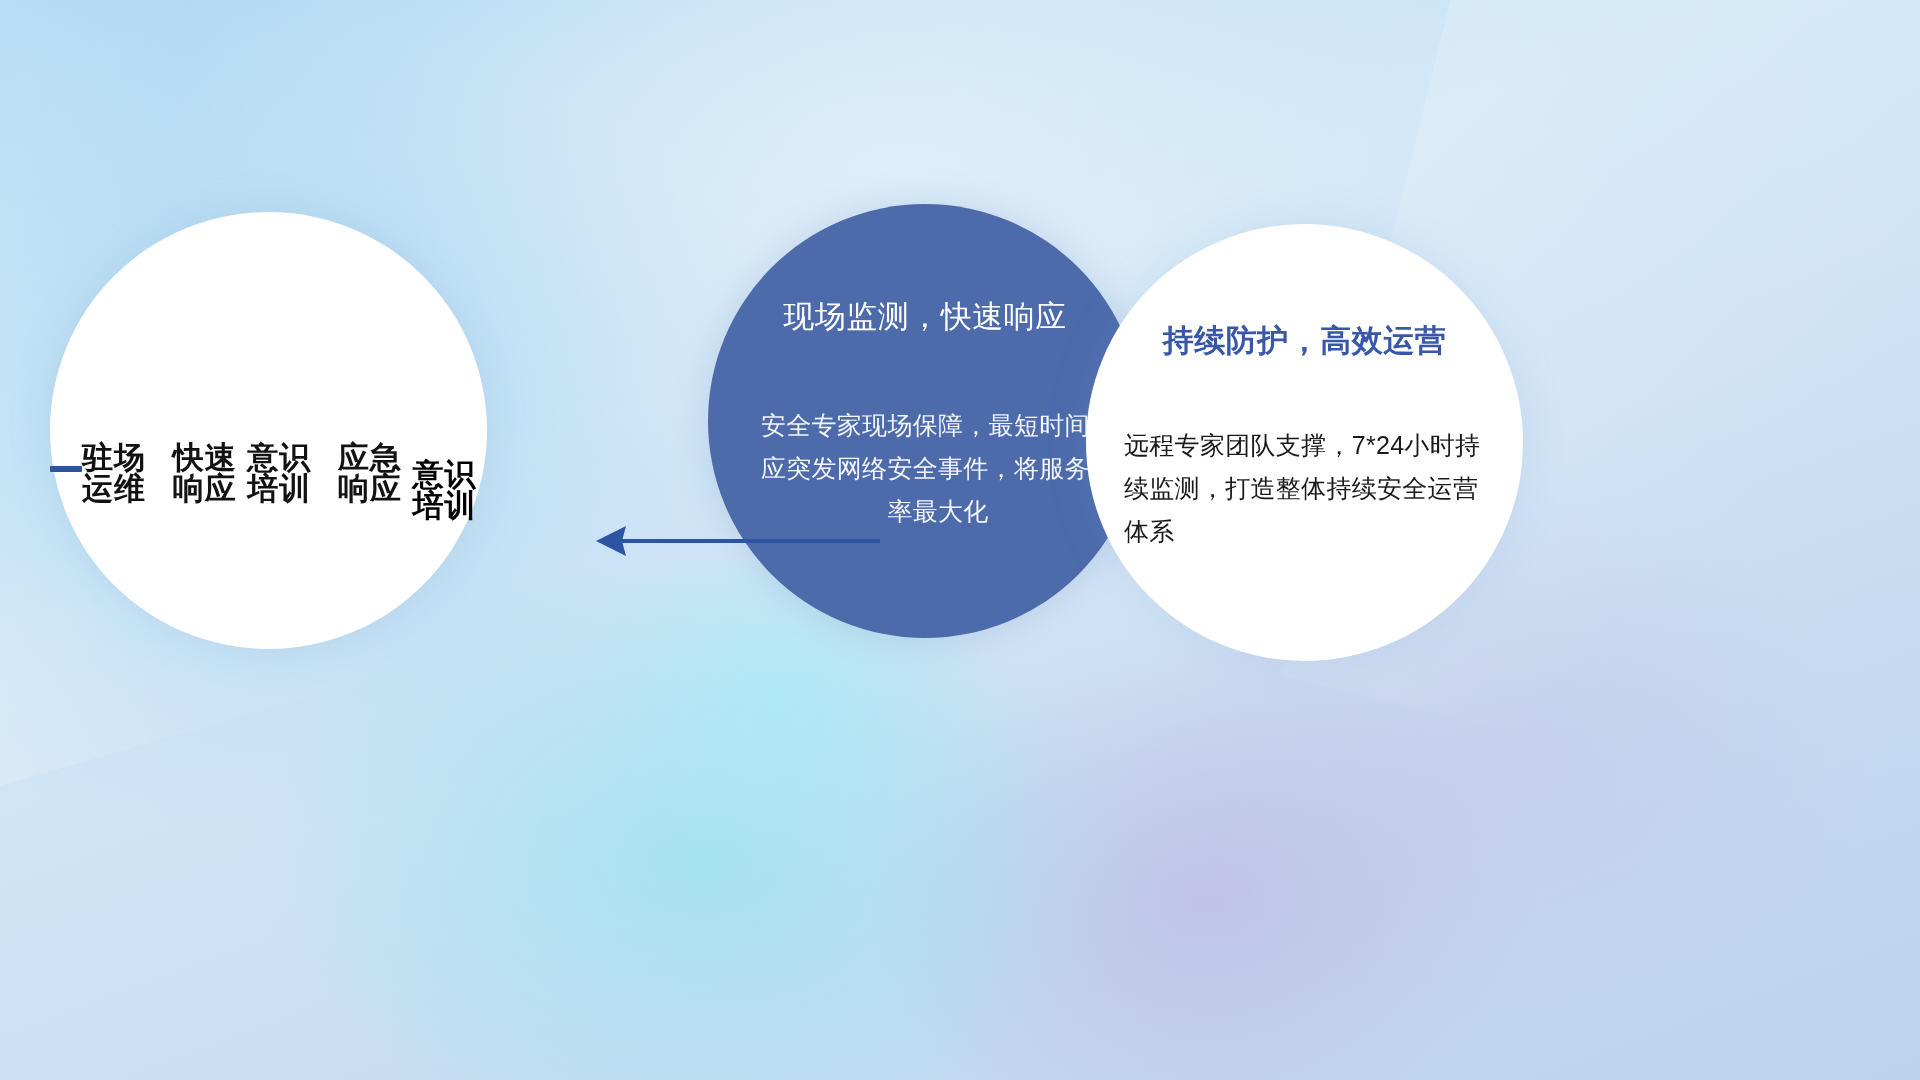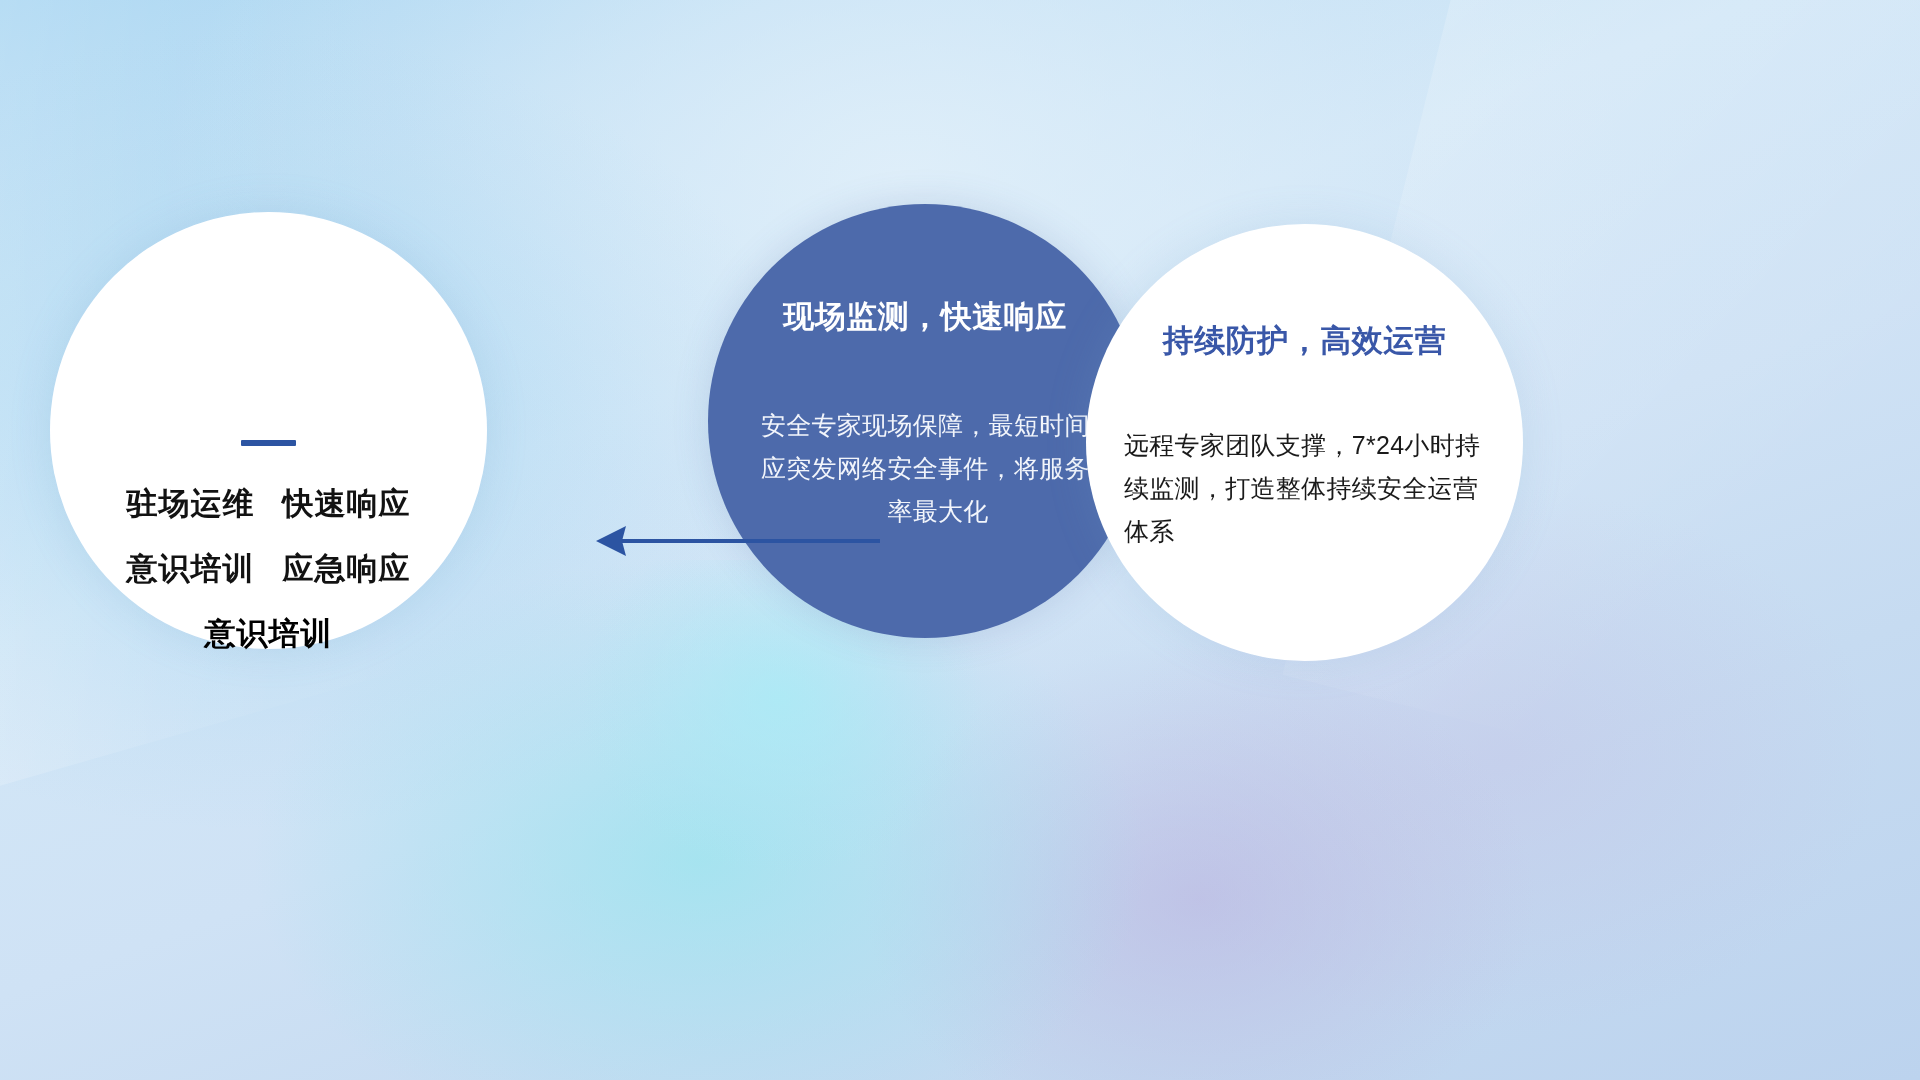--- a/index.html
+++ b/index.html
@@ -44,22 +44,22 @@
     pointer-events:none;
   }
 
   .circle { position:absolute; border-radius:50%; }
 
   
   #circle-left {
     left:50px; top:212px; width:437px; height:437px;
     background:#ffffff;
     box-shadow:0 0 42px rgba(120,165,205,0.20);
-    display:flex; flex-direction:column;
-    align-items:center; justify-content:flex-end;
+    display:flex; flex-direction:row;
+    align-items:center; justify-content:center;
     padding-top:118px;
   }
   #left-dash {
     width:55px; height:6px; background:#2c54a2; border-radius:1px;
     margin-bottom:42px;
   }
   .left-row {
     display:flex; justify-content:center;
     font-size:31px; font-weight:bold; color:#121212;
     letter-spacing:1px; line-height:1;
@@ -74,21 +74,21 @@
   
   #circle-mid {
     left:708px; top:204px; width:434px; height:434px;
     background:#4d6aab;
     box-shadow:0 0 36px rgba(70,100,160,0.18);
     z-index:2;
   }
   #circle-mid .title {
     position:absolute; left:0; right:0; top:92px;
     text-align:center;
-    font-size:31px; font-weight:bold; color:#ffffff;
+    font-size:31px; font-weight:normal; color:#ffffff;
     letter-spacing:0.5px; white-space:nowrap;
   }
   #circle-mid .body {
     position:absolute; left:50px; right:24px; top:200px;
     text-align:center;
     font-size:25px; color:#f2f5fb;
     line-height:1.72; letter-spacing:0.3px;
   }
 
   

